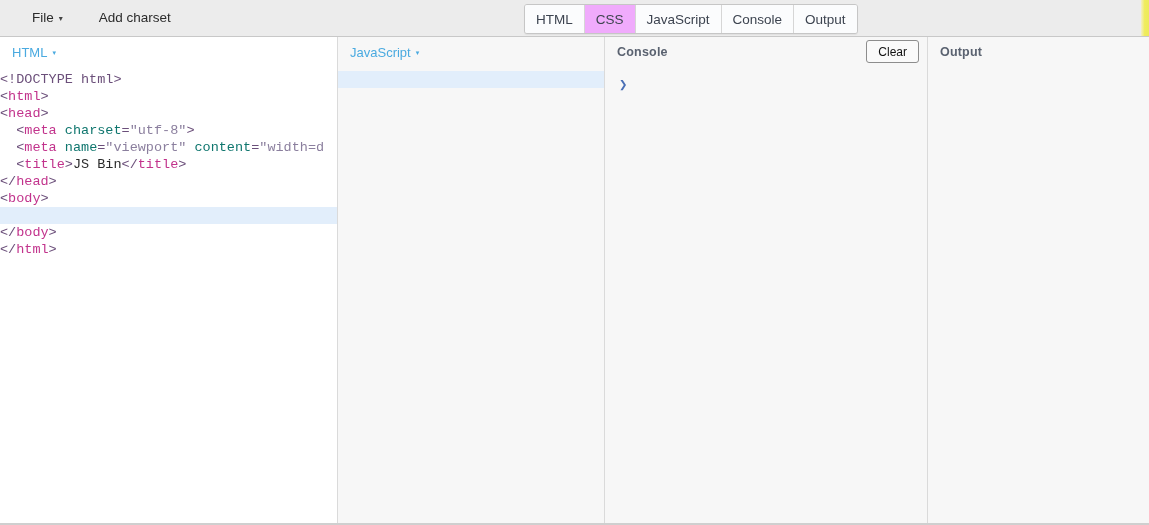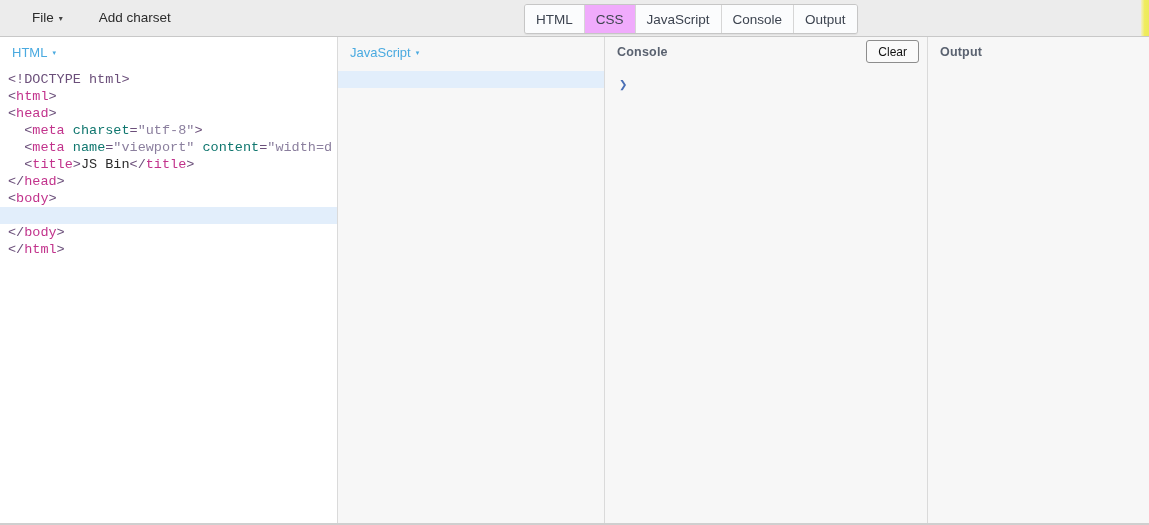--- a/index.html
+++ b/index.html
@@ -180,21 +180,20 @@
     font-family: "Liberation Mono", monospace;
     font-size: 13.5px;
     line-height: 17px;
     white-space: pre;
     padding-top: 4px;
   }
   .code-line {
     height: 17px;
     white-space: pre;
     overflow: hidden;
-    margin-left: 8px;
   }
   .code-line.active {
     background: #e2eefb;
     margin-left: -0px;
     padding-left: 4px;
   }
   .tok-tag     { color: #c2338c; }
   .tok-bracket { color: #6b4f7a; }
   .tok-attr    { color: #0f766e; }
   .tok-str     { color: #8b7f9e; }

